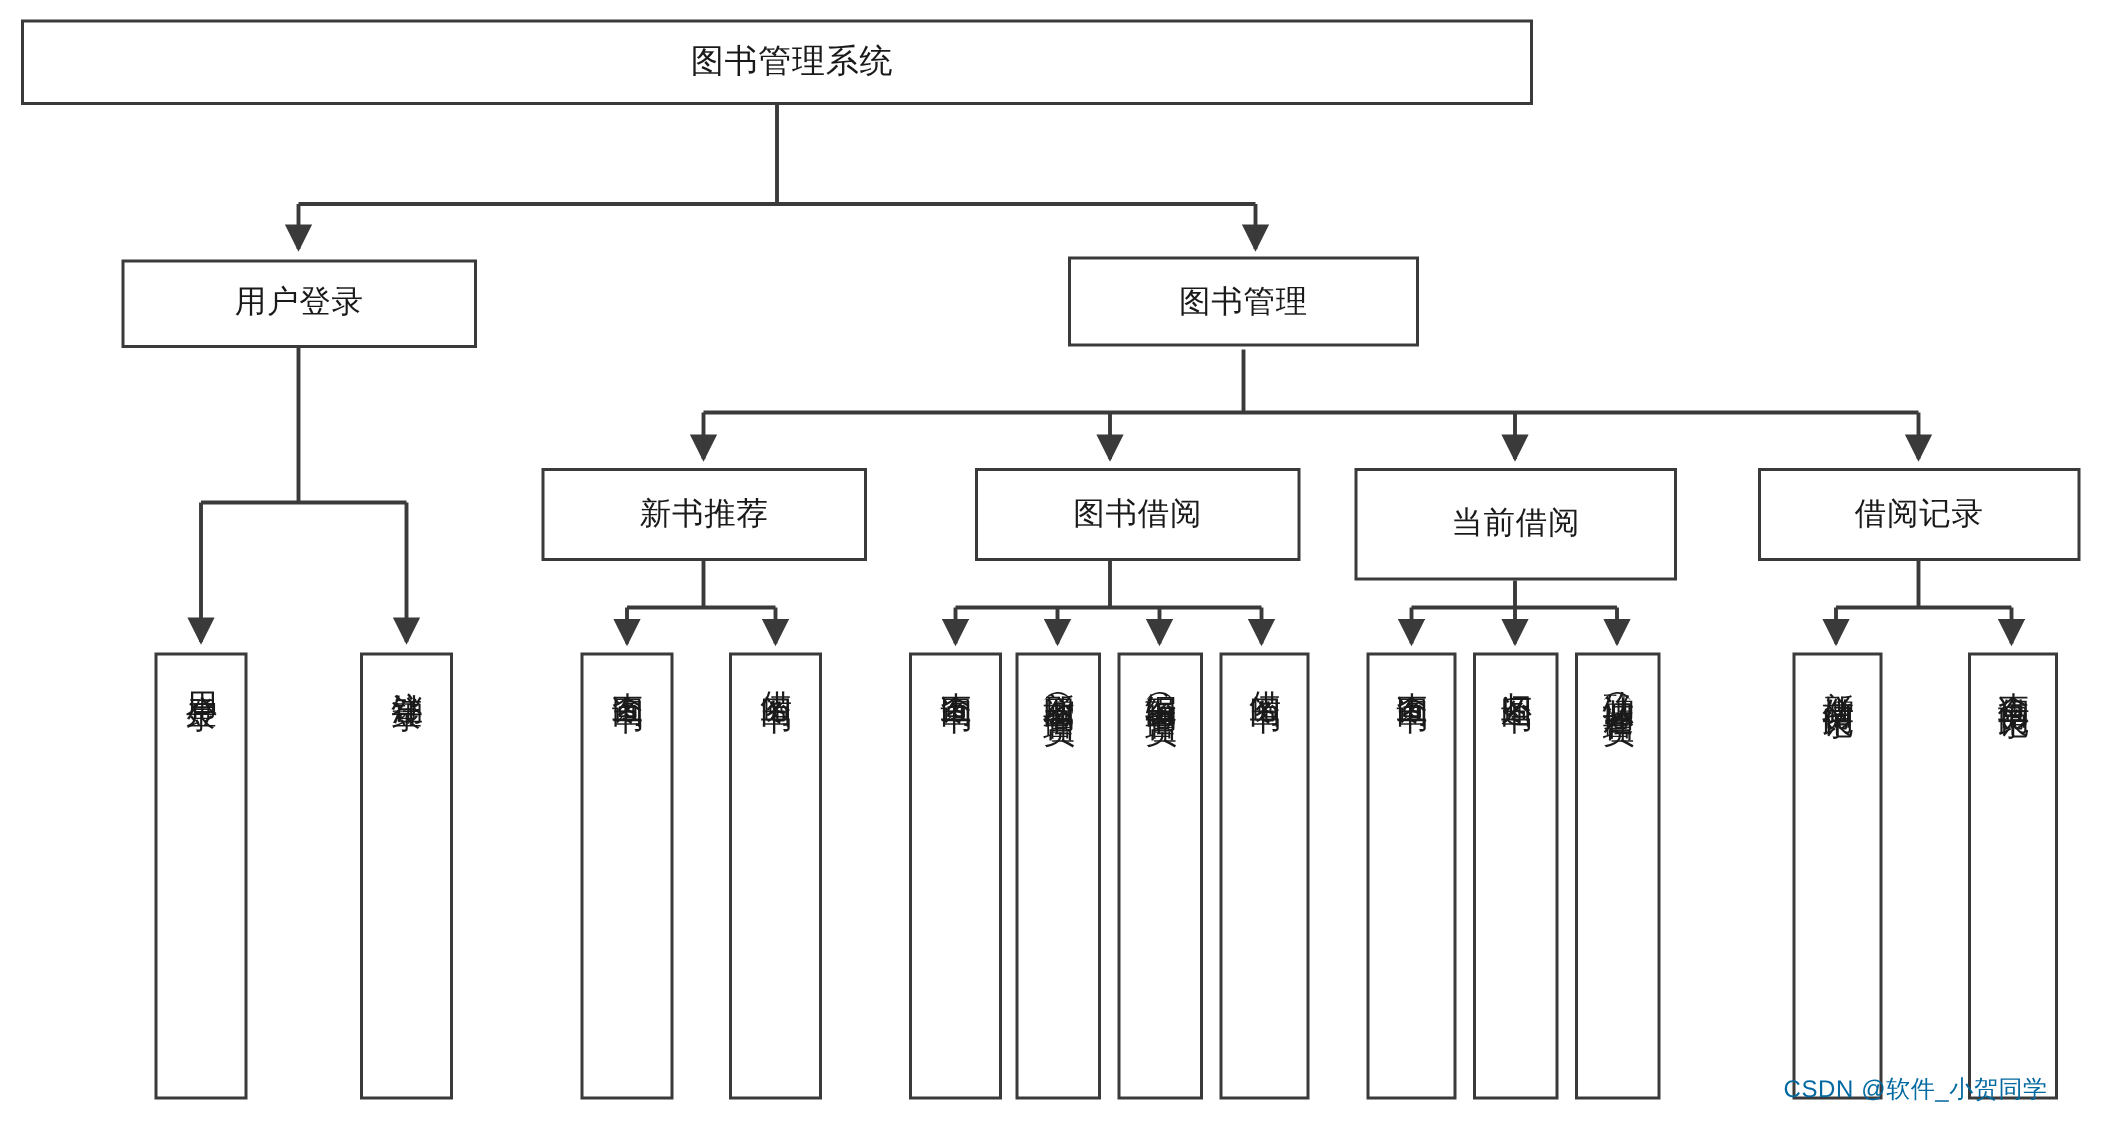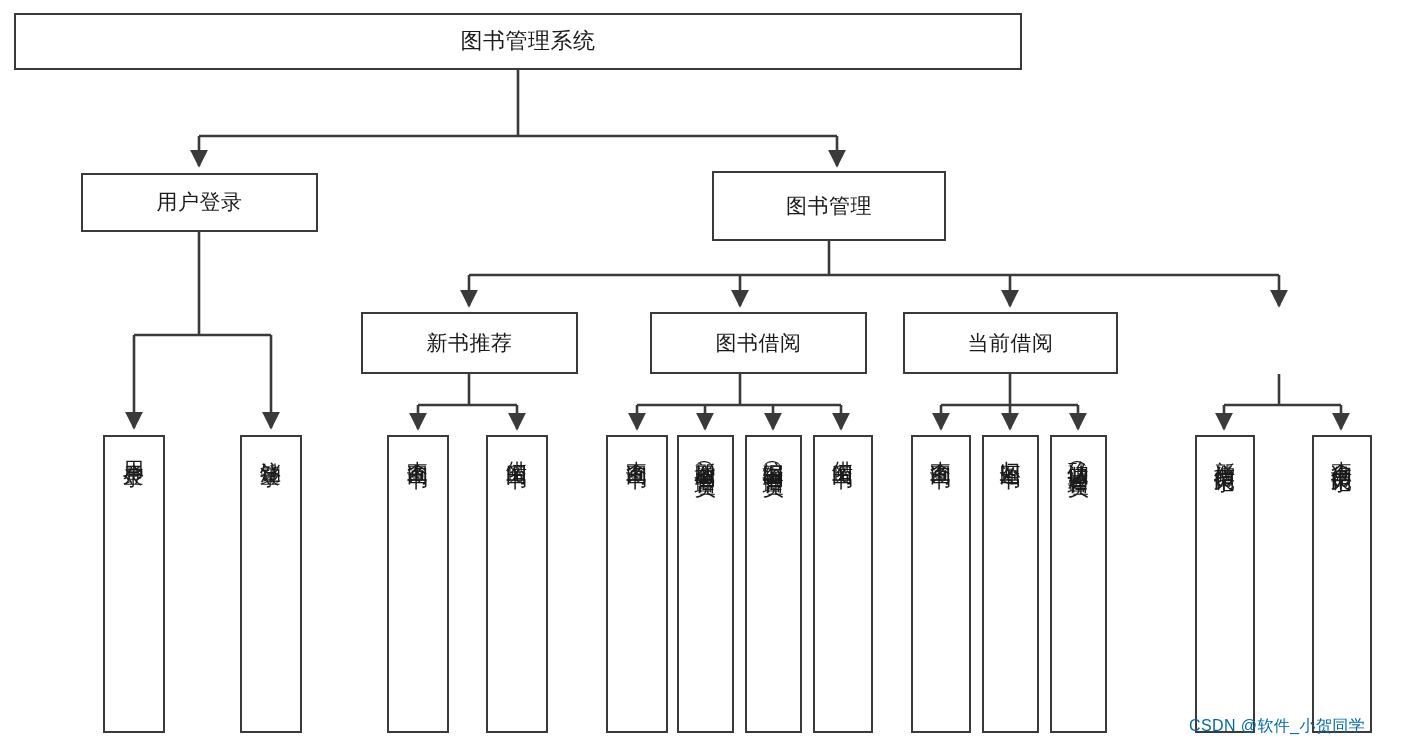--- a/index.html
+++ b/index.html
@@ -122,32 +122,35 @@
     </g>
   </svg>
 
   <div class="node horiz root" style="left:14px; top:13px; width:1008px; height:57px;padding-left:20px;">
     <span class="label">图书管理系统</span>
   </div>
 
   <div class="node horiz" style="left:81px; top:173px; width:237px; height:59px;">
     <span class="label">用户登录</span>
   </div>
-  <div class="node horiz" style="left:712px; top:171px; width:234px; height:70px;font-family:Liberation Serif, serif;">
+  <div class="node horiz" style="left:712px; top:171px; width:234px; height:60px;font-family:Liberation Serif, serif;">
     <span class="label">图书管理</span>
   </div>
 
   <div class="node horiz" style="left:361px; top:312px; width:217px; height:62px;">
     <span class="label">新书推荐</span>
   </div>
   <div class="node horiz" style="left:632px; top:312px; width:217px; height:62px;margin-left:18px;">
     <span class="label">图书借阅</span>
   </div>
-  <div class="node horiz" style="left:903px; top:312px; width:215px; height:62px;">
+  <div class="node horiz" style="left:903px; top:312px; width:215px; height:75px;">
     <span class="label">当前借阅</span>
+  </div>
+  <div class="node horiz" style="left:1172px; top:312px; width:215px; height:62px;">
+    <span class="label">借阅记录</span>
   </div>
 
   <div class="node vert" style="left:103px; top:435px; width:62px; height:298px;">
     <span class="label">用户登录</span>
   </div>
   <div class="node vert" style="left:240px; top:435px; width:62px; height:298px;">
     <span class="label">注销登录</span>
   </div>
 
   <div class="node vert" style="left:387px; top:435px; width:62px; height:298px;">

